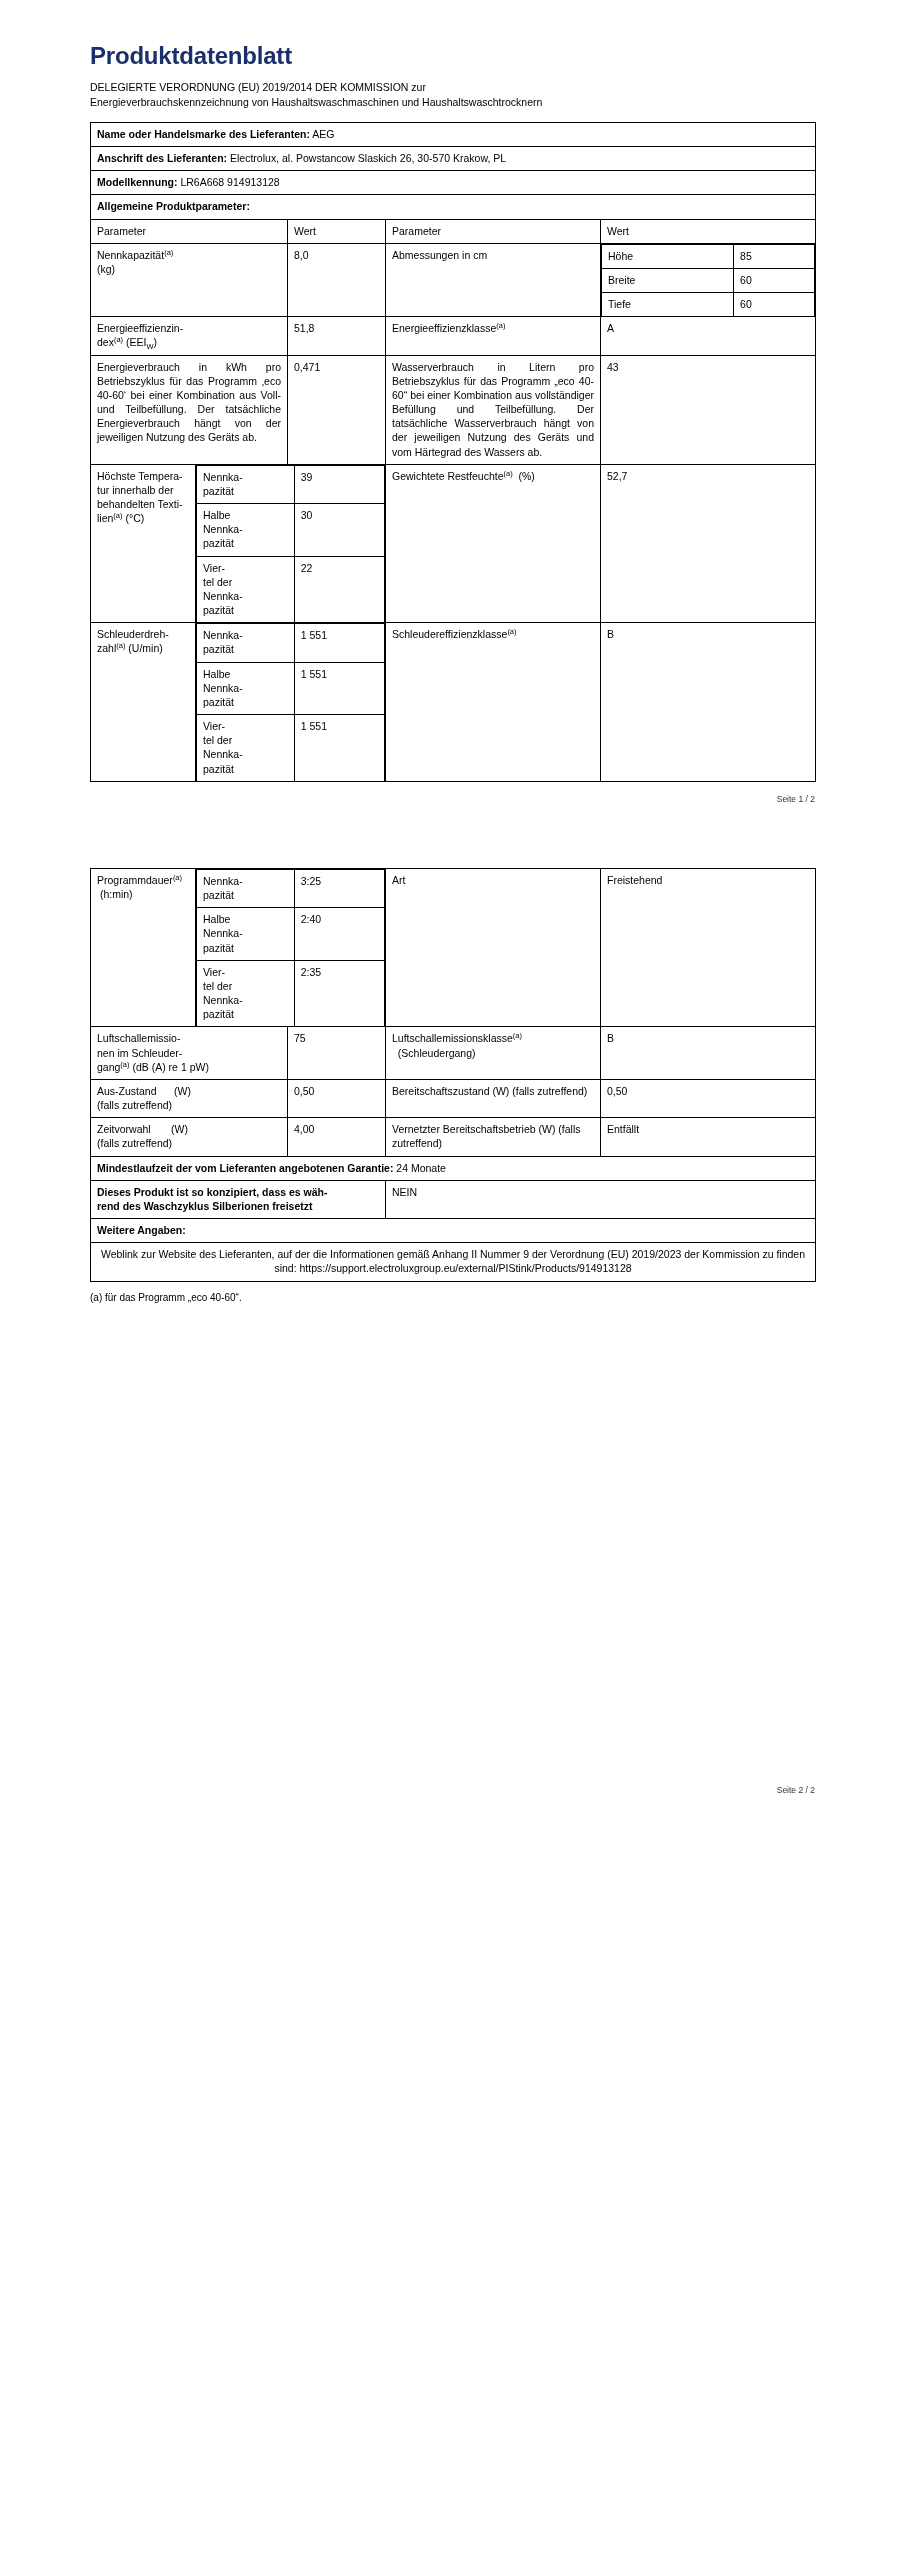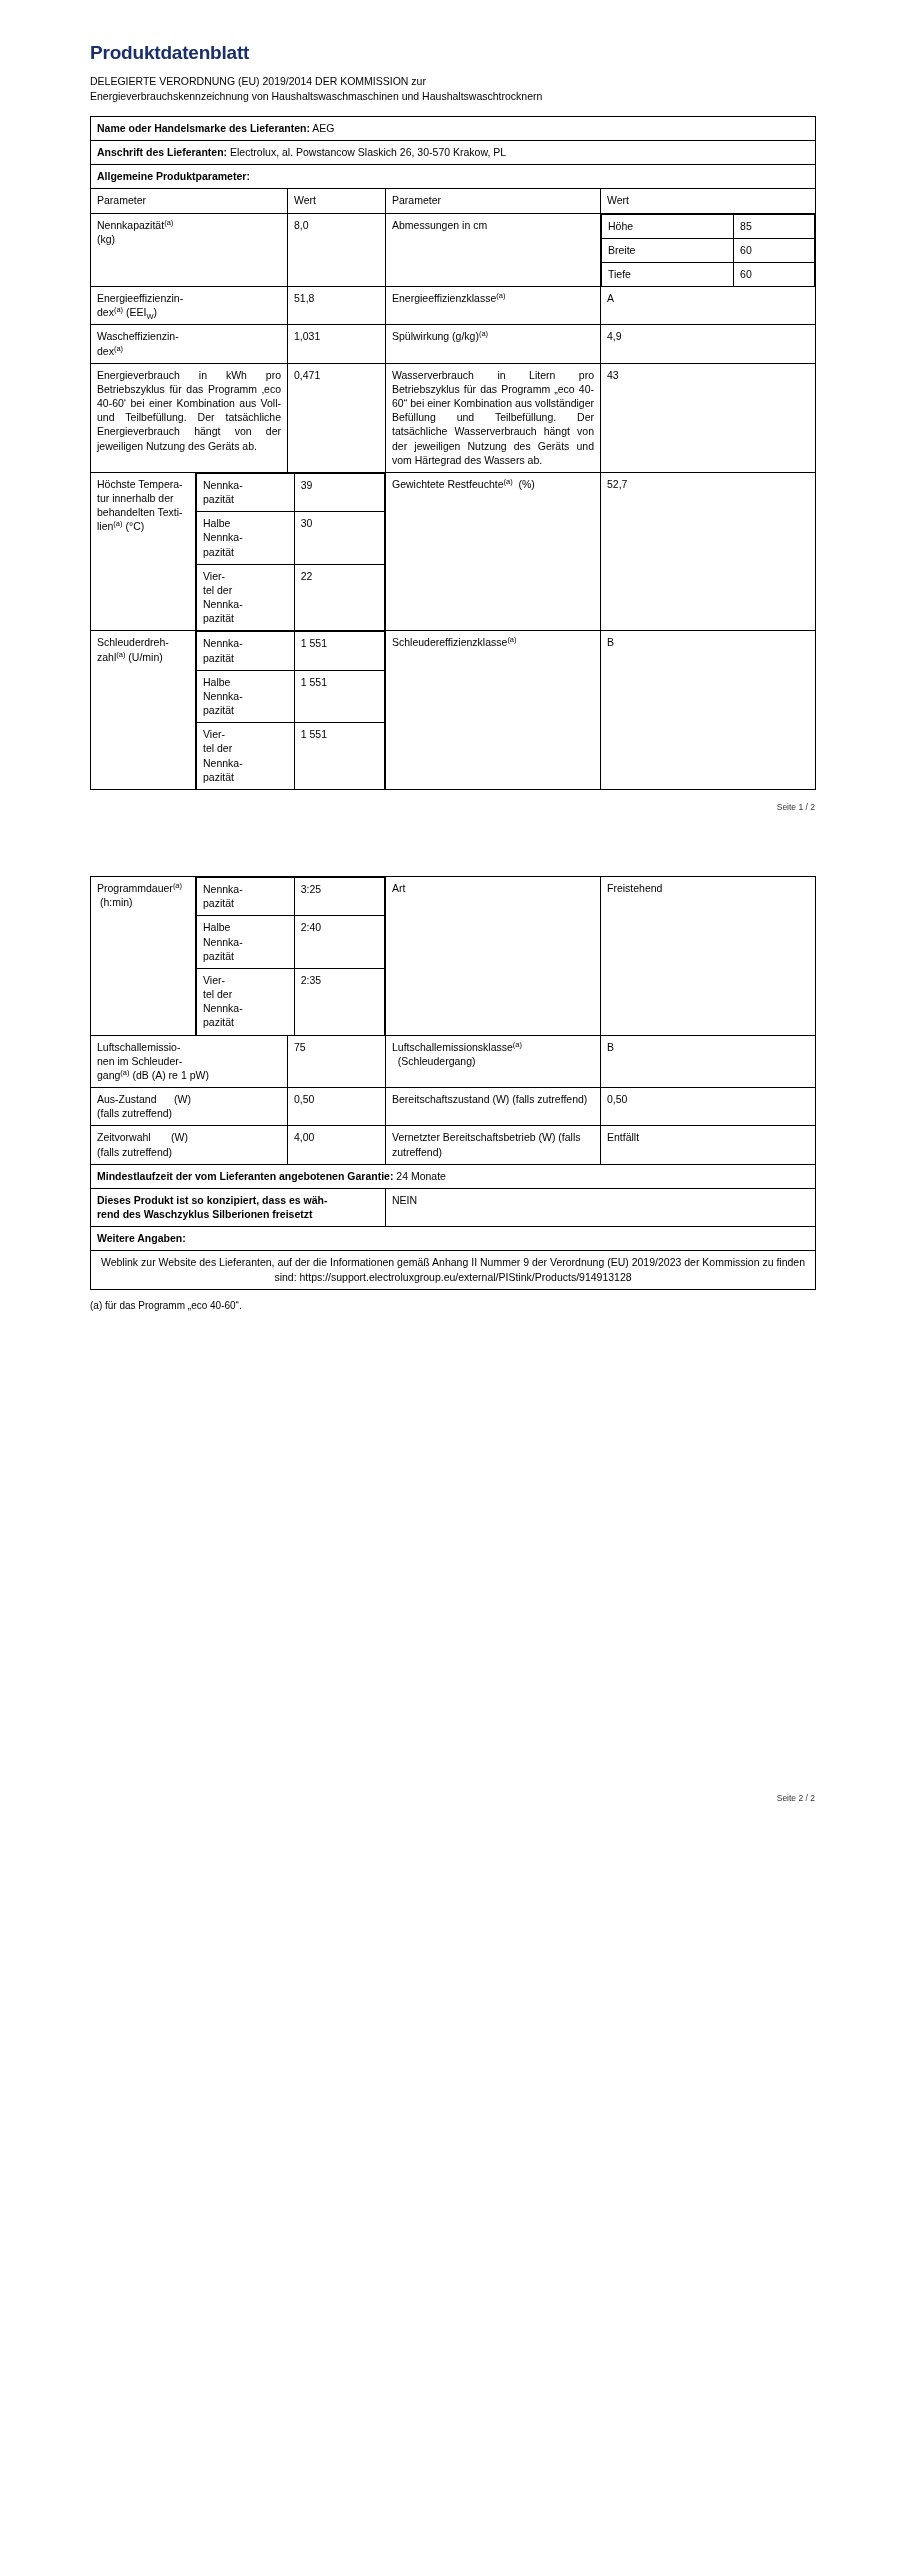--- a/index.html
+++ b/index.html
@@ -14,21 +14,21 @@
     color: #000000;
   }
   .page {
     width: 905px;
     position: relative;
   }
   .sheet {
     padding: 42px 90px 0 90px;
   }
   h1.title {
-    font-size: 19px;
+    font-size: 24px;
     font-weight: bold;
     color: #1a2f6b;
     margin: 0 0 10px 0;
     letter-spacing: -0.2px;
   }
   .regulation {
     font-size: 10.5px;
     line-height: 1.42;
     margin: 4px 0 12px 0;
     color: #000;
@@ -147,20 +147,26 @@
         </td>
       </tr>
 
       <tr>
         <td colspan="7">
           <span class="lbl"><span>Anschrift des Lieferanten:</span></span>
           <span class="val-normal">Electrolux, al. Powstancow Slaskich 26, 30-570 Krakow, PL</span>
         </td>
       </tr>
 
+      <tr>
+        <td colspan="7">
+          <span class="lbl"><span>Modellkennung:</span></span>
+          <span class="val-normal">LR6A668 914913128</span>
+        </td>
+      </tr>
 
       <tr>
         <td colspan="7" class="lbl">Allgemeine Produktparameter:</td>
       </tr>
 
       <tr>
         <td colspan="2">Parameter</td>
         <td>Wert</td>
         <td>Parameter</td>
         <td colspan="3">Wert</td>
@@ -197,29 +203,20 @@
         <td colspan="2">
           <span>Energieeffizienzin-</span><br>
           <span>dex</span><sup>(a)</sup>
           <span>(EEI</span><sub>W</sub><span>)</span>
         </td>
         <td class="num">51,8</td>
         <td><span>Energieeffizienzklasse</span><sup>(a)</sup></td>
         <td colspan="3">A</td>
       </tr>
 
-      <tr>
-        <td colspan="2">
-          <span>Wascheffizienzin-</span><br>
-          <span>dex</span><sup>(a)</sup>
-        </td>
-        <td class="num">1,031</td>
-        <td><span>Spülwirkung (g/kg)</span><sup>(a)</sup></td>
-        <td colspan="3" class="num">4,9</td>
-      </tr>
 
       <tr>
         <td colspan="2" class="just">Energieverbrauch in kWh pro Betriebszyklus für das Programm ‚eco 40-60‘ bei einer Kombination aus Voll- und Teilbefüllung. Der tatsächliche Energieverbrauch hängt von der jeweiligen Nutzung des Geräts ab.</td>
         <td class="num" style="vertical-align:top">0,471</td>
         <td class="just">Wasserverbrauch in Litern pro Betriebszyklus für das Programm „eco 40-60“ bei einer Kombination aus vollständiger Befüllung und Teilbefüllung. Der tatsächliche Wasserverbrauch hängt von der jeweiligen Nutzung des Geräts und vom Härtegrad des Wassers ab.</td>
         <td colspan="3" class="num" style="vertical-align:top">43</td>
       </tr>
 
       <tr>
         <td>

